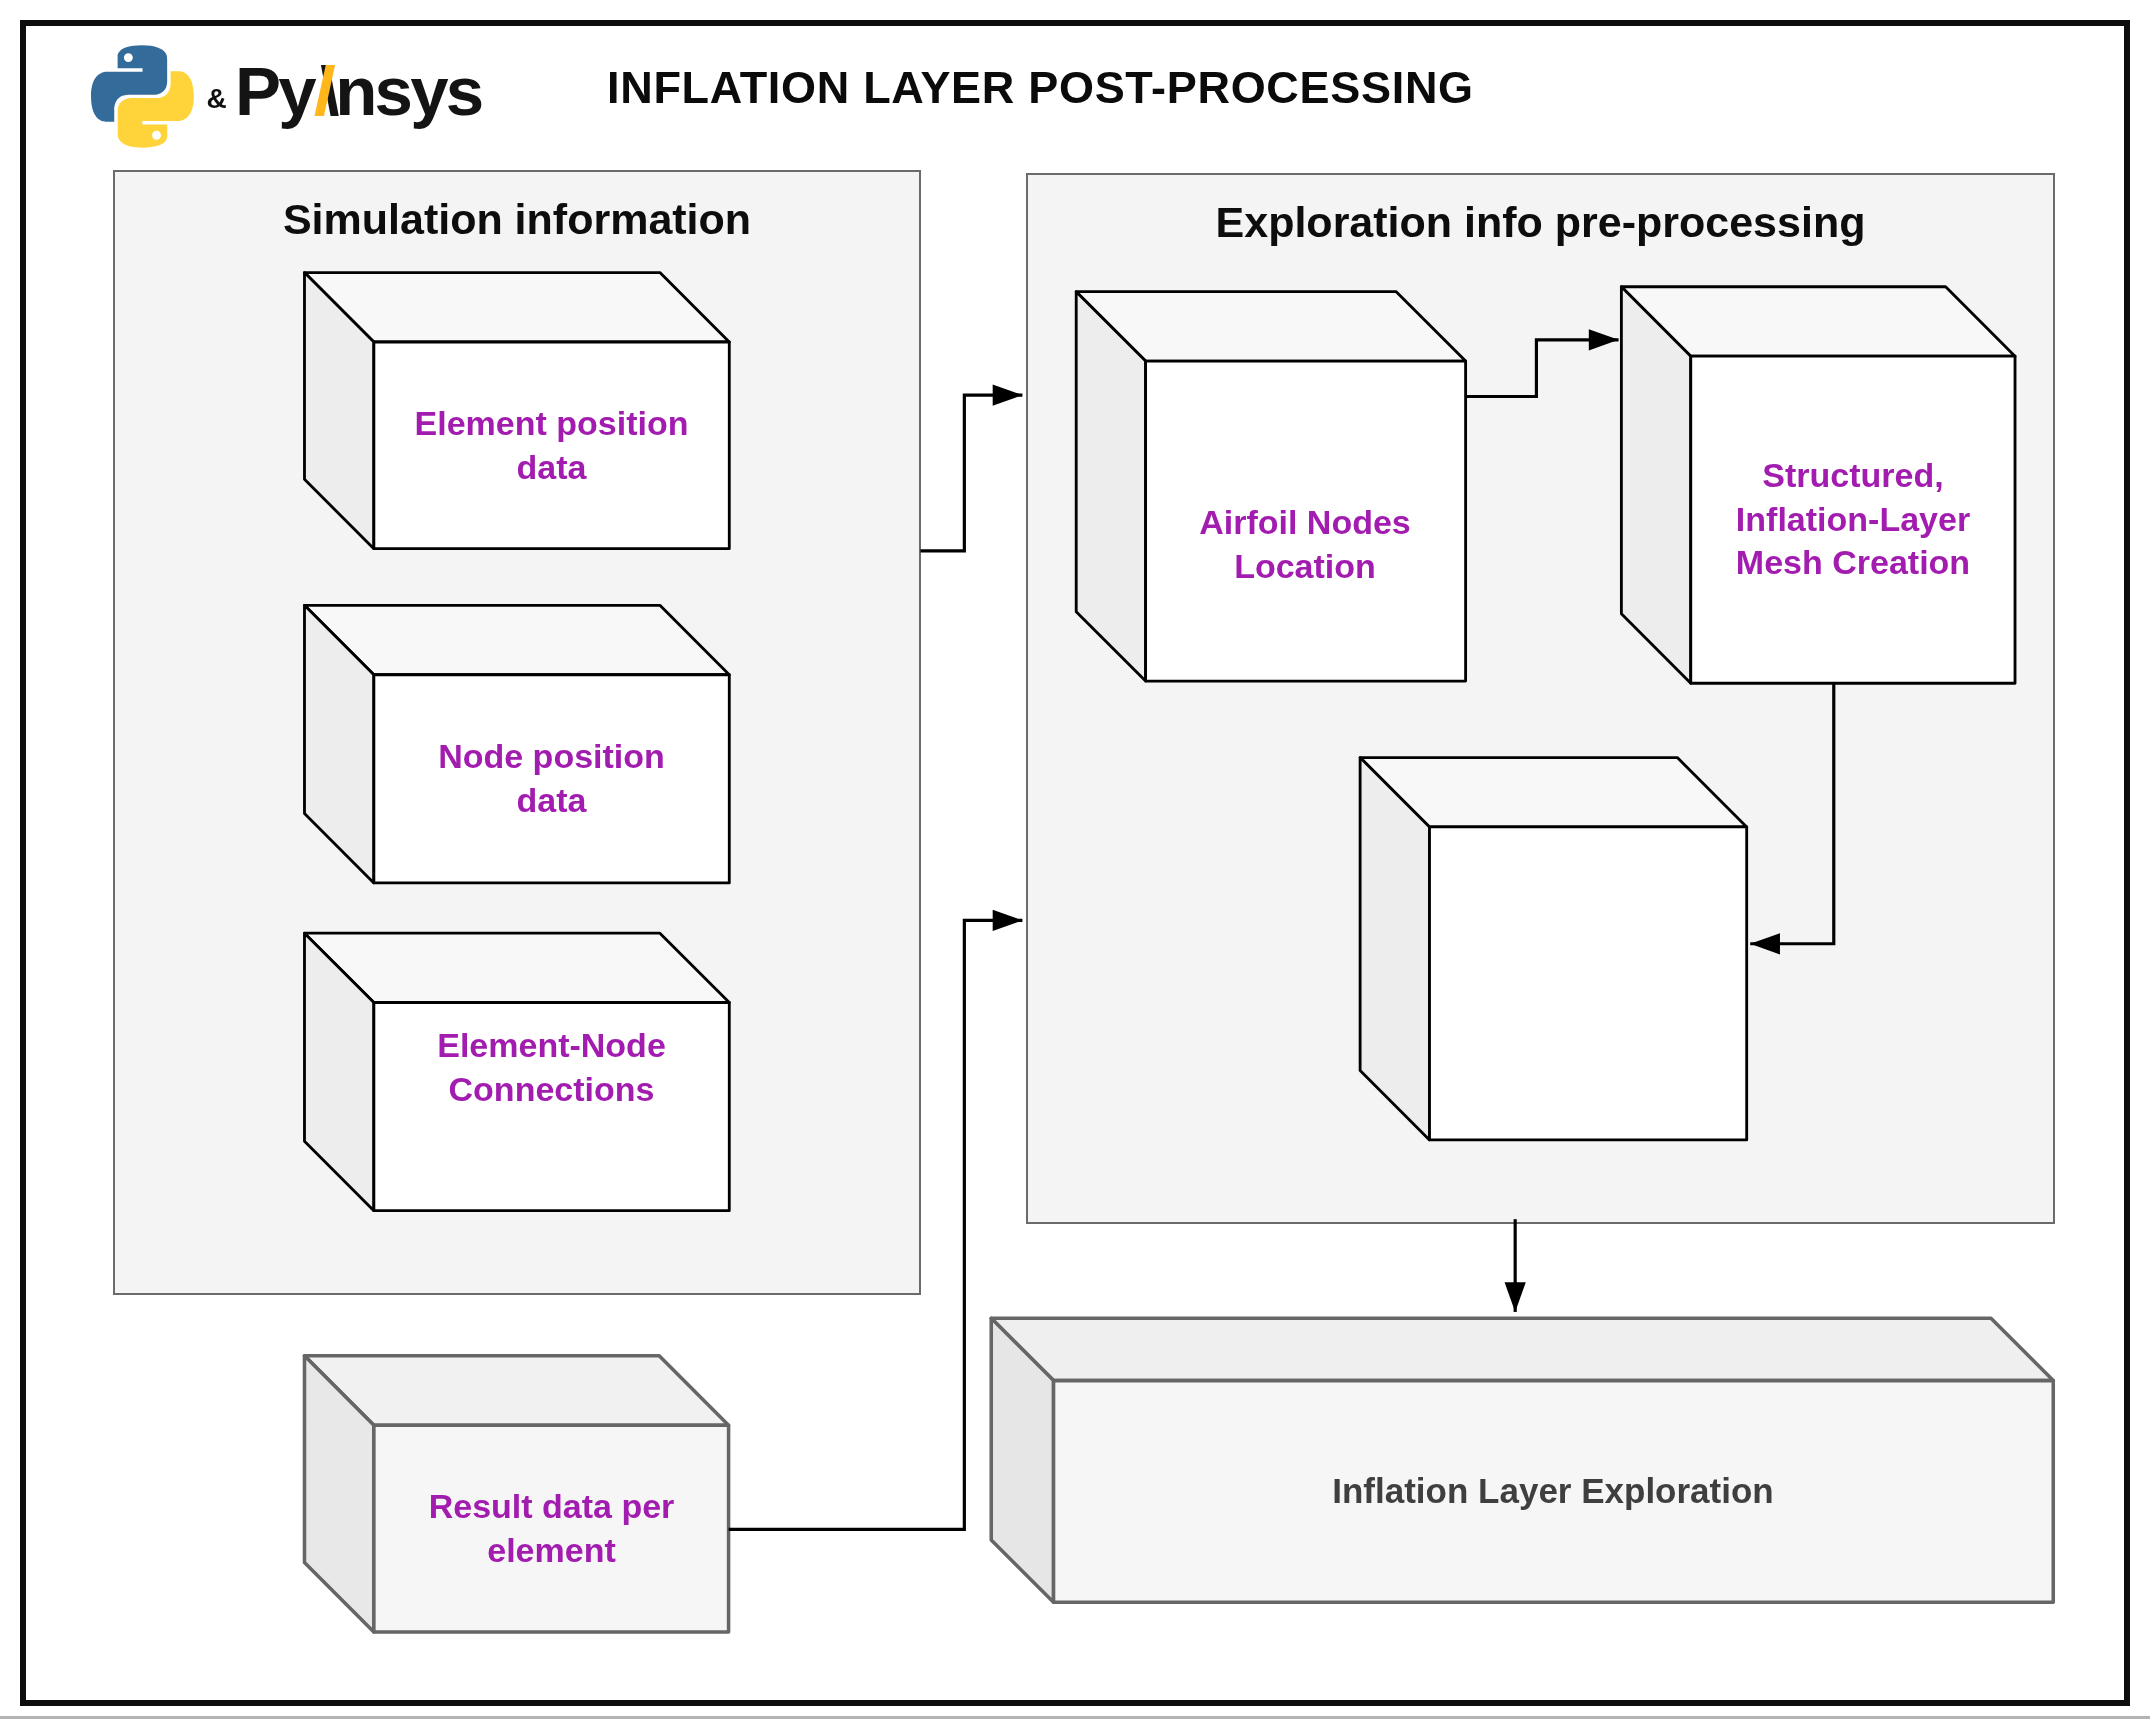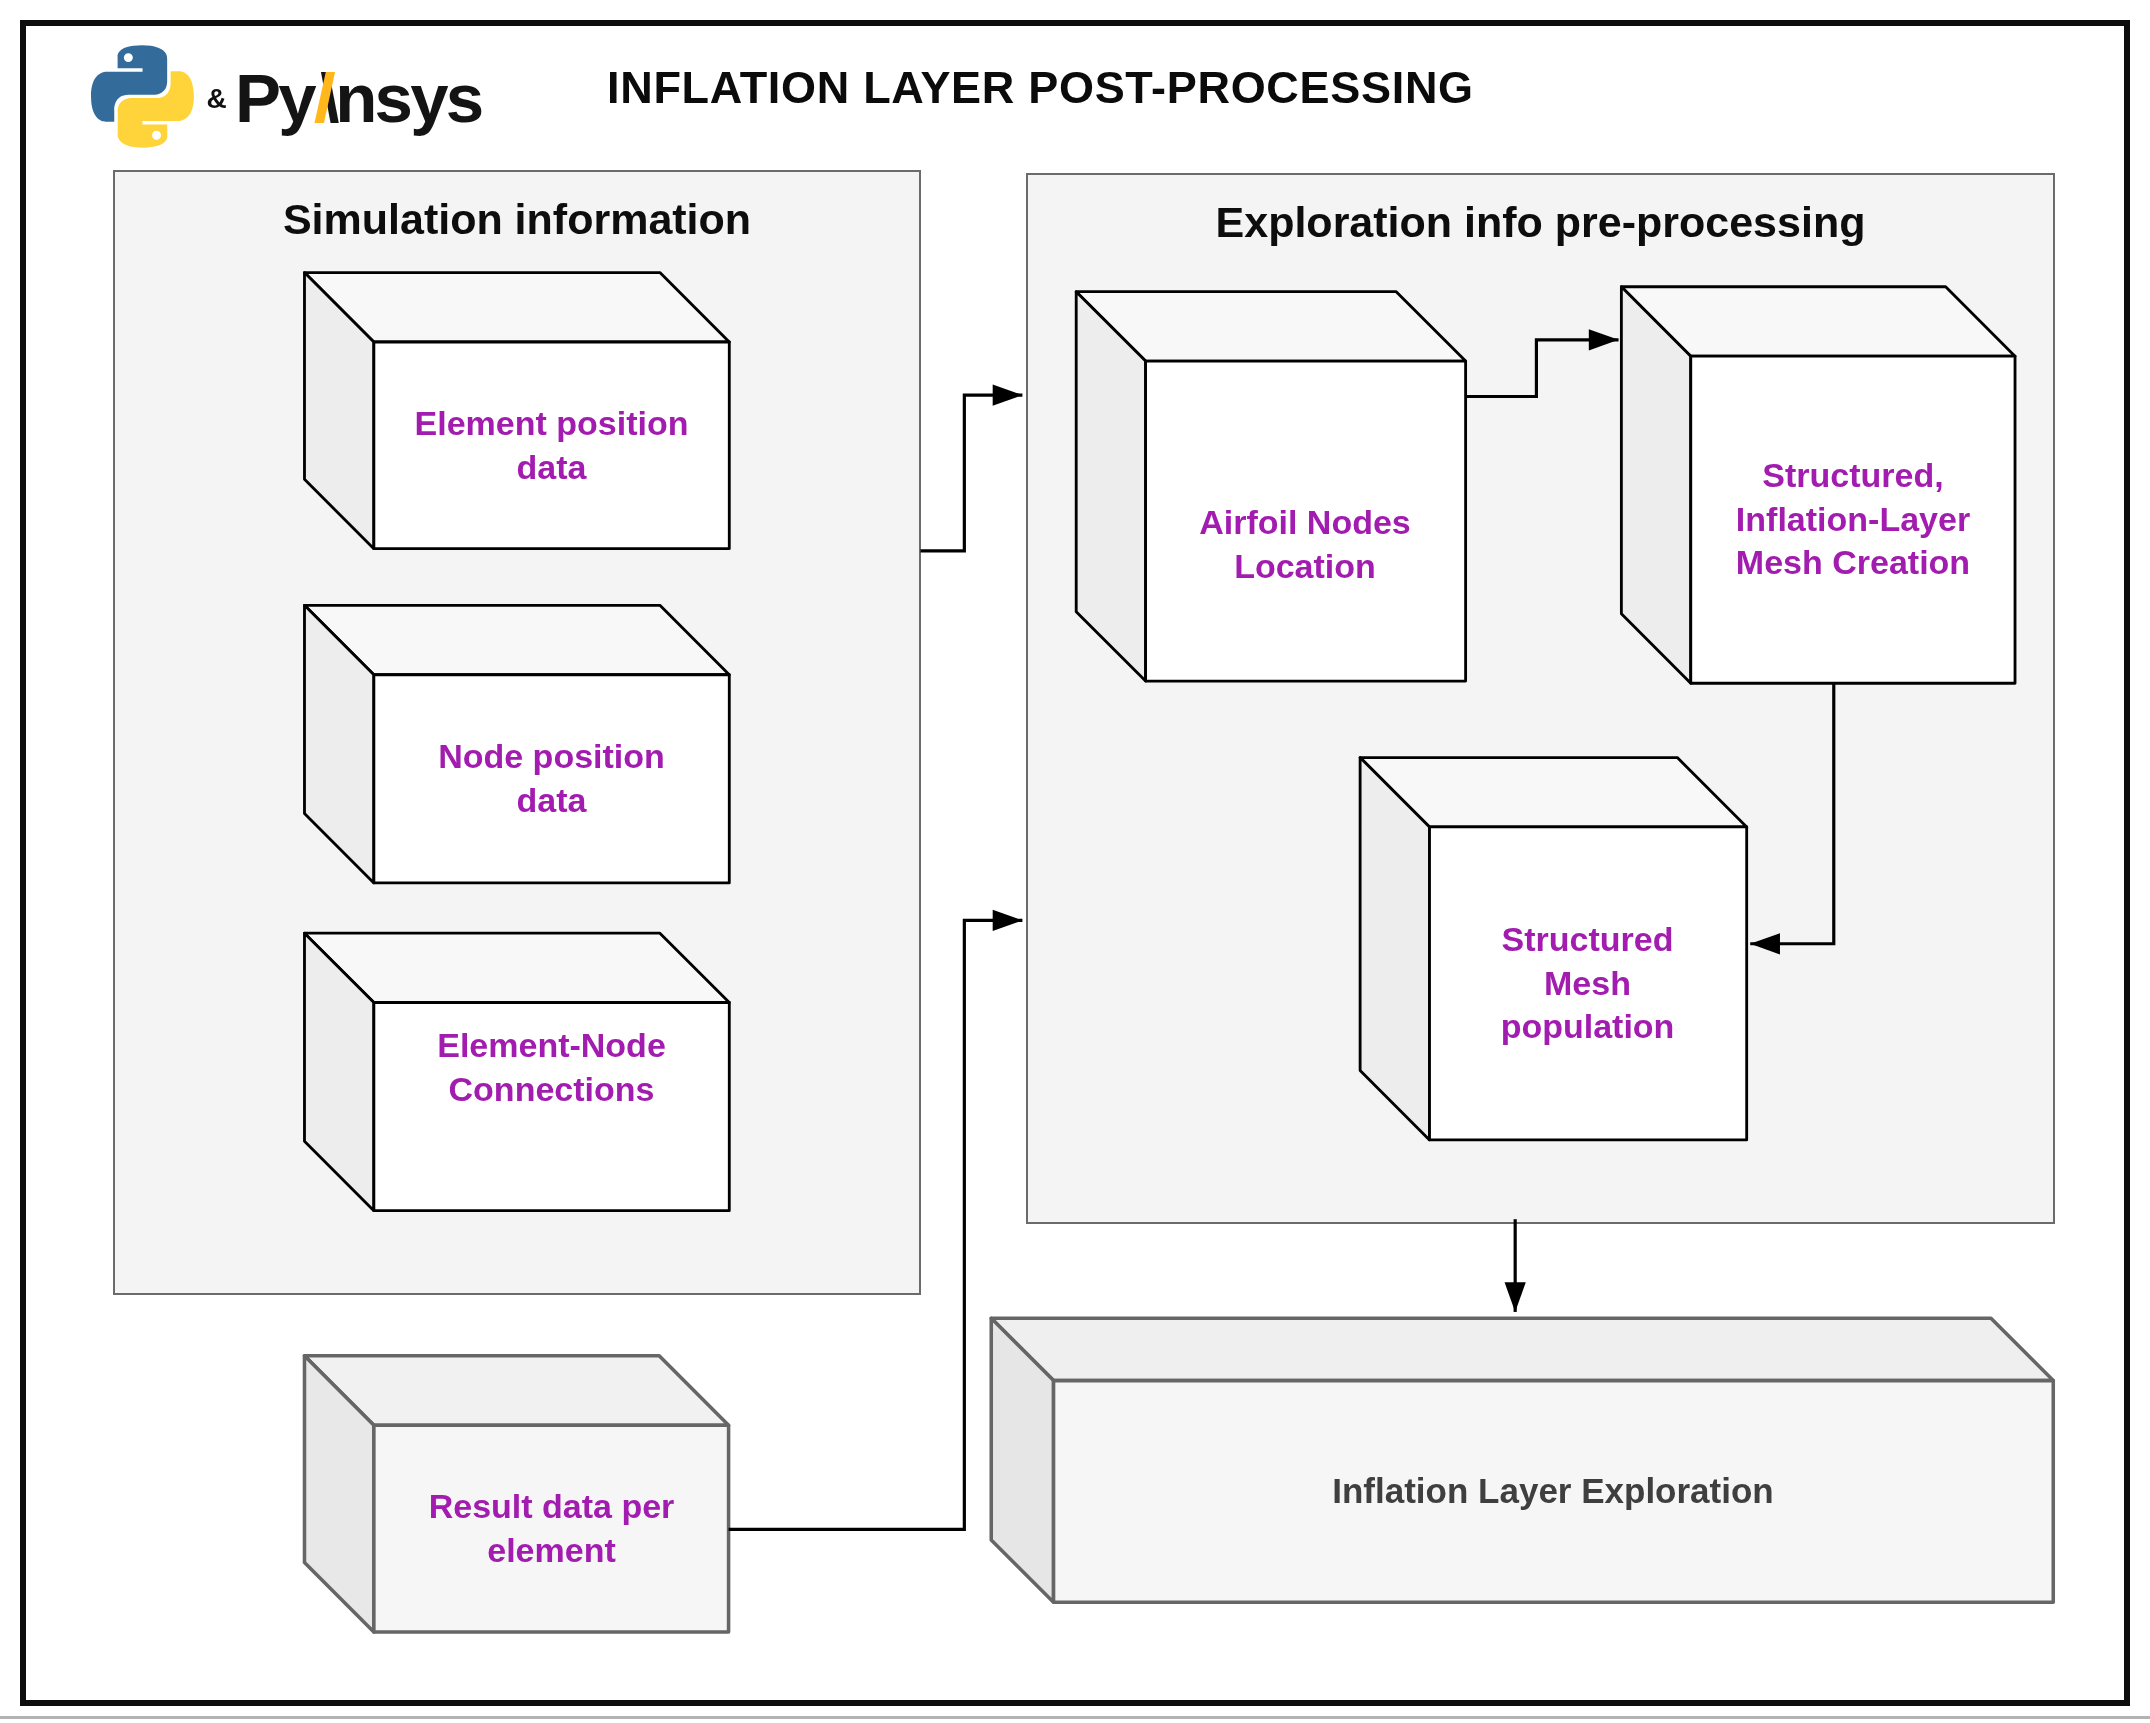--- a/index.html
+++ b/index.html
@@ -14,21 +14,21 @@
   .page-edge-line{
     position:absolute;left:0;top:1716px;width:2151px;height:2.8px;background:#9a9a9a;opacity:.75;
   }
   
   .python-logo{position:absolute;left:91px;top:45px;width:103px;height:103px;}
   .amp{
     position:absolute;left:201px;top:79px;width:31px;height:40px;
     font-size:28px;font-weight:700;color:#111;display:flex;align-items:center;justify-content:center;
   }
   .wordmark{
-    position:absolute;left:235px;top:52px;height:86px;display:flex;align-items:flex-end;
+    position:absolute;left:235px;top:52px;height:86px;display:flex;align-items:flex-start;
     font-size:69px;font-weight:700;color:#141414;letter-spacing:-2.8px;white-space:nowrap;
   }
   .wordmark .slash{color:#FFB71B;font-weight:700;transform:scaleX(1.15);display:inline-block;margin:0 -2.8px 0 1.4px;}
   .wordmark .bslash{display:inline-block;margin-left:-8.5px;margin-right:-1.4px;}
   .page-title{
     position:absolute;left:607px;top:59px;width:1062px;height:57px;
     font-size:45px;font-weight:800;color:#0b0b0b;letter-spacing:0.7px;
     display:flex;align-items:center;white-space:nowrap;
   }
   
@@ -143,22 +143,19 @@
   <div class="cube-label" style="left:374px;top:675px;width:355px;height:208px;">Node position
 data</div>
   <div class="cube-label" style="left:374px;top:964px;width:355px;height:208px;">Element-Node
 Connections</div>
 
   <div class="cube-label" style="left:1145px;top:361px;width:320px;height:320px;margin-top:24px;">Airfoil Nodes
 Location</div>
   <div class="cube-label" style="left:1691px;top:356px;width:324px;height:327px;">Structured,
 Inflation-Layer
 Mesh Creation</div>
-  <div class="cube-label" style="left:1429px;top:827px;width:317px;height:313px;">Structured
-Mesh
-population</div>
 
   <div class="cube-label" style="left:374px;top:1425px;width:355px;height:207px;">Result data per
 element</div>
   <div class="cube-label gray-text" style="left:1053px;top:1380px;width:1000px;height:222px;">Inflation Layer Exploration</div>
 
 </div>
 
 
 </body></html>

